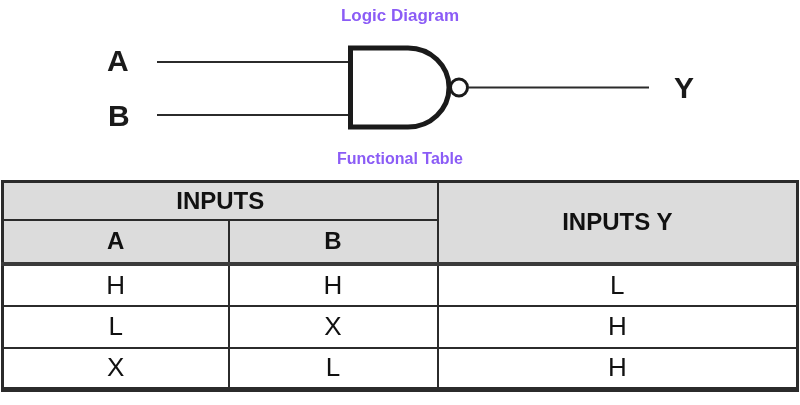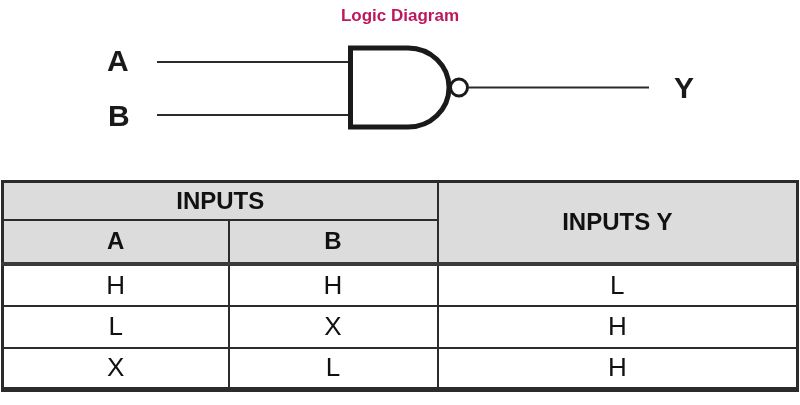--- a/index.html
+++ b/index.html
@@ -2,21 +2,21 @@
 <html><head>
 <meta charset="utf-8">
 <style>
   html,body { margin:0; padding:0; background:#ffffff; }
   .page {
     position:relative; width:800px; height:405px; background:#ffffff;
     font-family:"Liberation Sans", sans-serif; color:#111111; overflow:hidden;
   }
   .section-title {
     position:absolute; left:0; width:800px; text-align:center;
-    font-weight:bold; color:#be185d;
+    font-weight:bold; color:#8b5cf6;
   }
   .title-logic { top:6px;  font-size:17px; }
   .title-func  { top:150px; font-size:16px; }
   .gate-svg { position:absolute; left:0; top:0; }
   .pin-label {
     position:absolute; font-weight:bold; font-size:30px; line-height:30px;
     color:#1a1a1a; letter-spacing:0.5px;
   }
   .label-a { left:107px; top:46px; }
   .label-b { left:108px; top:101px; }
@@ -50,20 +50,21 @@
     <line x1="157" y1="115" x2="350" y2="115" stroke="#2b2b2b" stroke-width="2"></line>
     <path d="M 350.5 48 L 408 48 A 41 39.5 0 0 1 408 127 L 350.5 127 Z" fill="none" stroke="#1a1a1a" stroke-width="5" stroke-linejoin="miter"></path>
     <circle cx="459" cy="87.5" r="8.5" fill="#ffffff" stroke="#1a1a1a" stroke-width="3"></circle>
     <line x1="468" y1="87.5" x2="649" y2="87.5" stroke="#2b2b2b" stroke-width="2"></line>
   </svg>
 
   <span class="pin-label label-a">A</span>
   <span class="pin-label label-b">B</span>
   <span class="pin-label label-y">Y</span>
 
+  <div class="section-title title-func">Functional Table</div>
 
   <table class="func-table">
     <colgroup>
       <col style="width:226px">
       <col style="width:209px">
       <col style="width:360px">
     </colgroup>
     <thead>
       <tr class="row-inputs">
         <th colspan="2">INPUTS</th>

